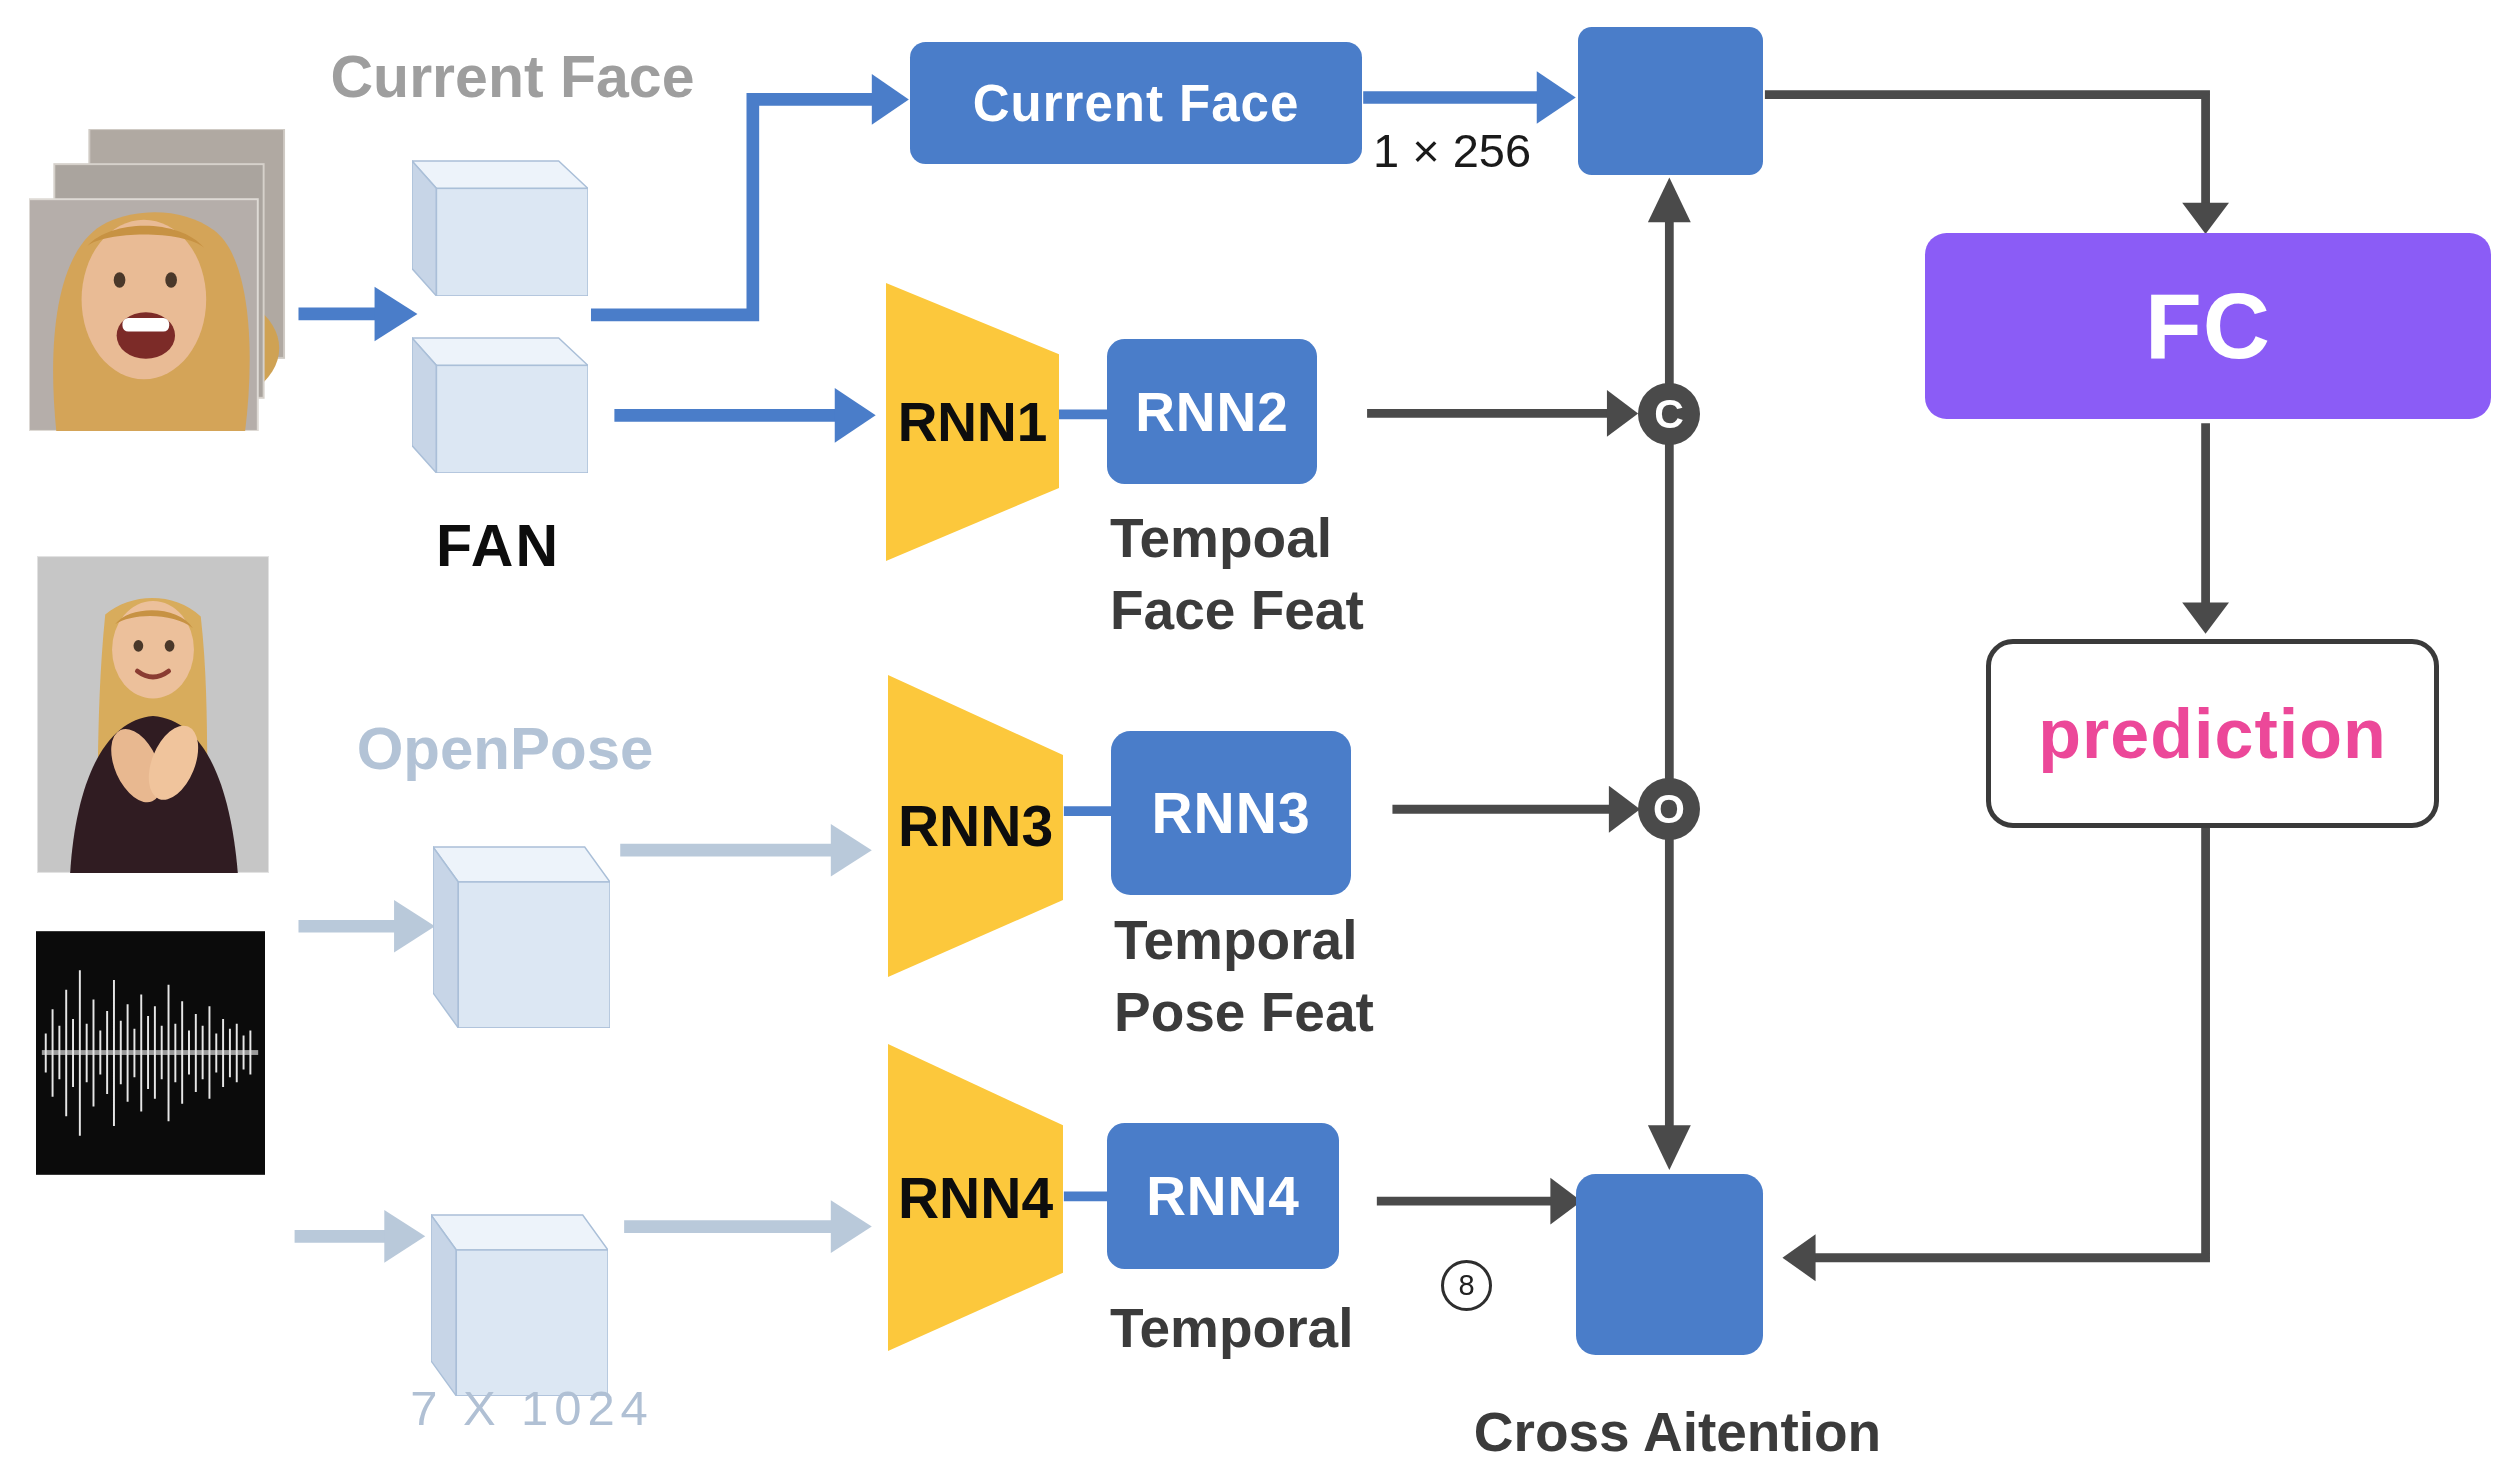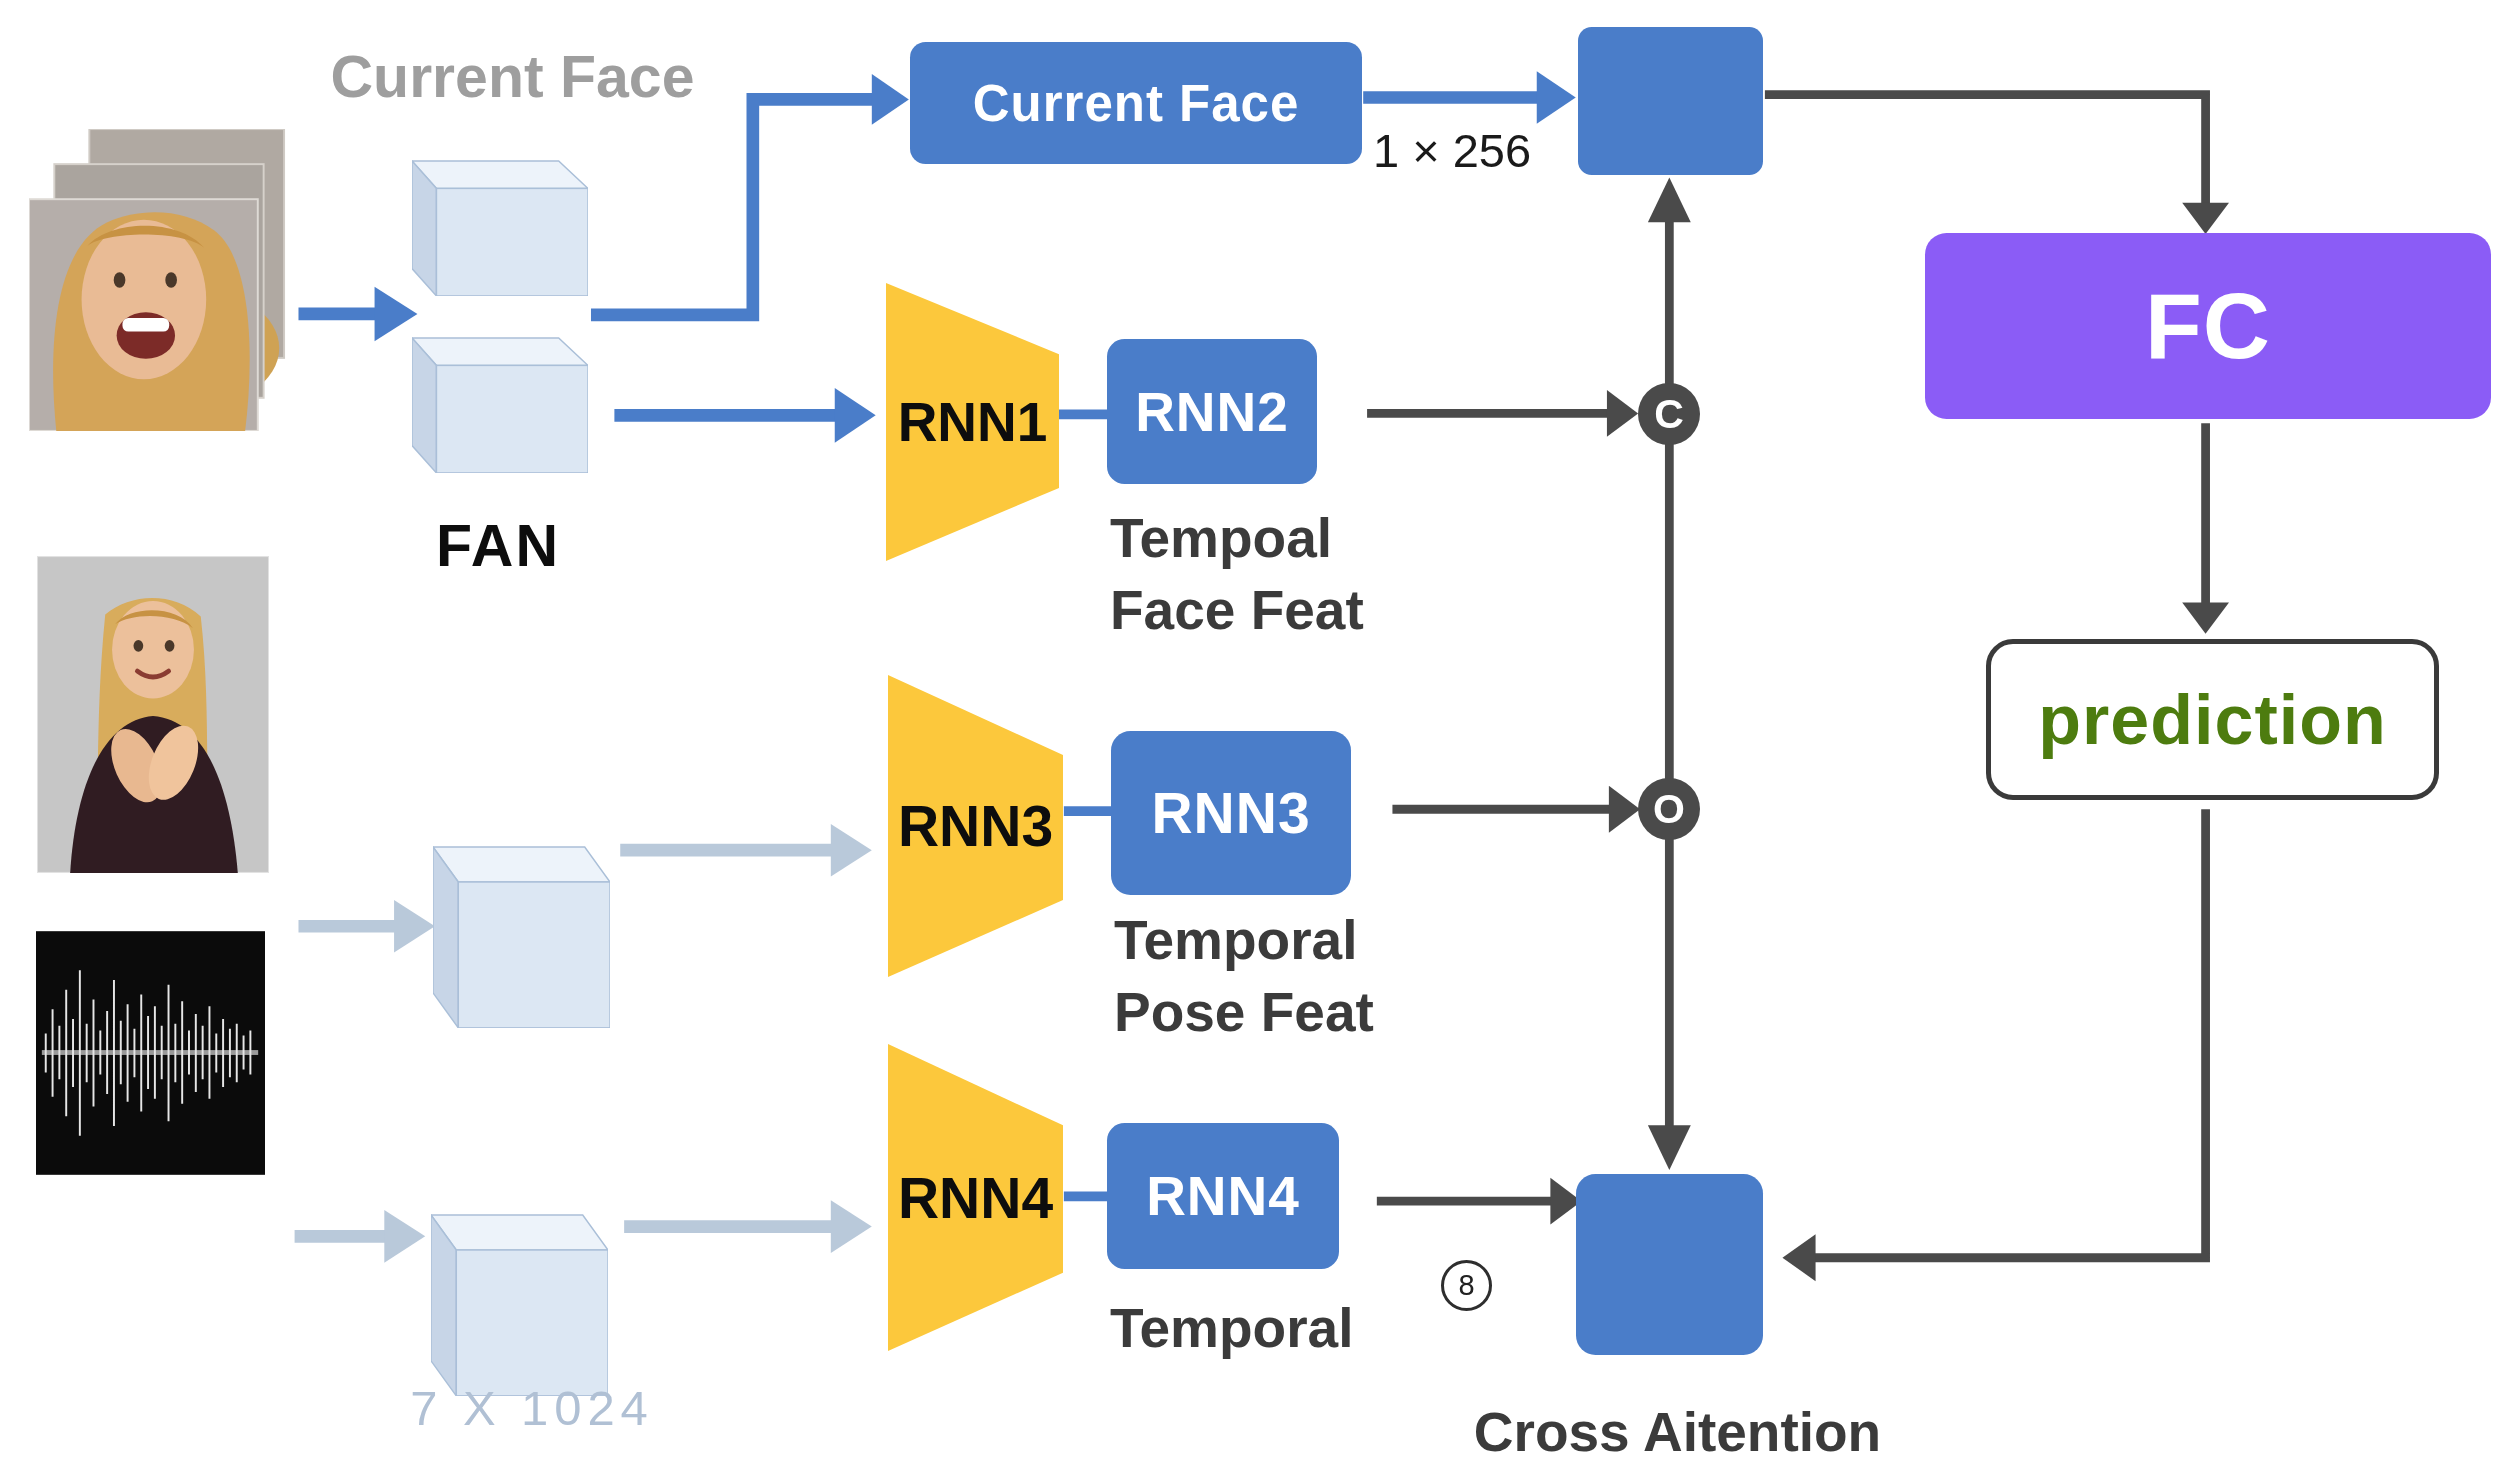--- a/index.html
+++ b/index.html
@@ -199,20 +199,21 @@
       <polygon points="26,42 0,6 156,6 182,42" fill="#edf3fa" stroke="#aabfd8" stroke-width="1.5"></polygon>
       <polygon points="0,6 26,42 26,192 0,156" fill="#c7d5e7" stroke="#aabfd8" stroke-width="1.5"></polygon>
       <rect x="26" y="42" width="156" height="150" fill="#dce7f3" stroke="#aabfd8" stroke-width="1.5"></rect>
     </svg>
   </div>
 
   <div class="lbl center" style="left:293px;top:43px;width:439px;font-size:59px;color:#9e9e9e;z-index:2;">Current Face</div>
 
   <div class="lbl center" style="left:410px;top:512px;width:176px;font-size:59px;color:#0d0d0d;letter-spacing:2px;z-index:2;">FAN</div>
 
+  <div class="lbl center" style="left:332px;top:714px;width:346px;font-size:60px;color:#b3c3d6;z-index:2;">OpenPose</div>
 
 
   <div class="lbl center" style="left:405px;top:1380px;width:254px;font-size:49px;font-weight:400;color:#b0c0d4;letter-spacing:5.9px;z-index:2;">7 X 1024</div>
 
   <div class="lbl" style="left:1373px;top:123px;width:176px;font-size:47px;font-weight:400;color:#1a1a1a;z-index:2;">1 × 256</div>
 
   <div class="box blue" style="left:910px;top:42px;width:452px;height:122px;border-radius:15.6px;font-size:51px;z-index:2;">
     <span>Current Face</span>
   </div>
 
@@ -263,19 +264,19 @@
               color:#222222;font-size:29px;font-weight:400;box-sizing:border-box;z-index:3;">
     <span>8</span>
   </div>
 
   <div class="box blue" style="left:1576px;top:1174px;width:187px;height:181px;border-radius:19.5px;z-index:2;"></div>
   <div class="lbl center" style="left:1453px;top:1400px;width:449px;font-size:55px;color:#3b3b3b;z-index:2;">Cross Aitention</div>
 
   <div class="box orange" style="left:1925px;top:233px;width:566px;height:186px;border-radius:21.5px;font-size:93px;z-index:2;">
     <span>FC</span>
   </div>
-  <div class="box" style="left:1986px;top:639px;width:453px;height:161px;border-radius:27px;background:#ffffff;
-              border:5.9px solid #3a3a3a;color:#4d7c0f;font-size:70px;z-index:2;">
+  <div class="box" style="left:1986px;top:639px;width:453px;height:189px;border-radius:27px;background:#ffffff;
+              border:5.9px solid #3a3a3a;color:#ec4899;font-size:70px;z-index:2;">
     <span>prediction</span>
   </div>
 
 </div>
 
 
 </body></html>

